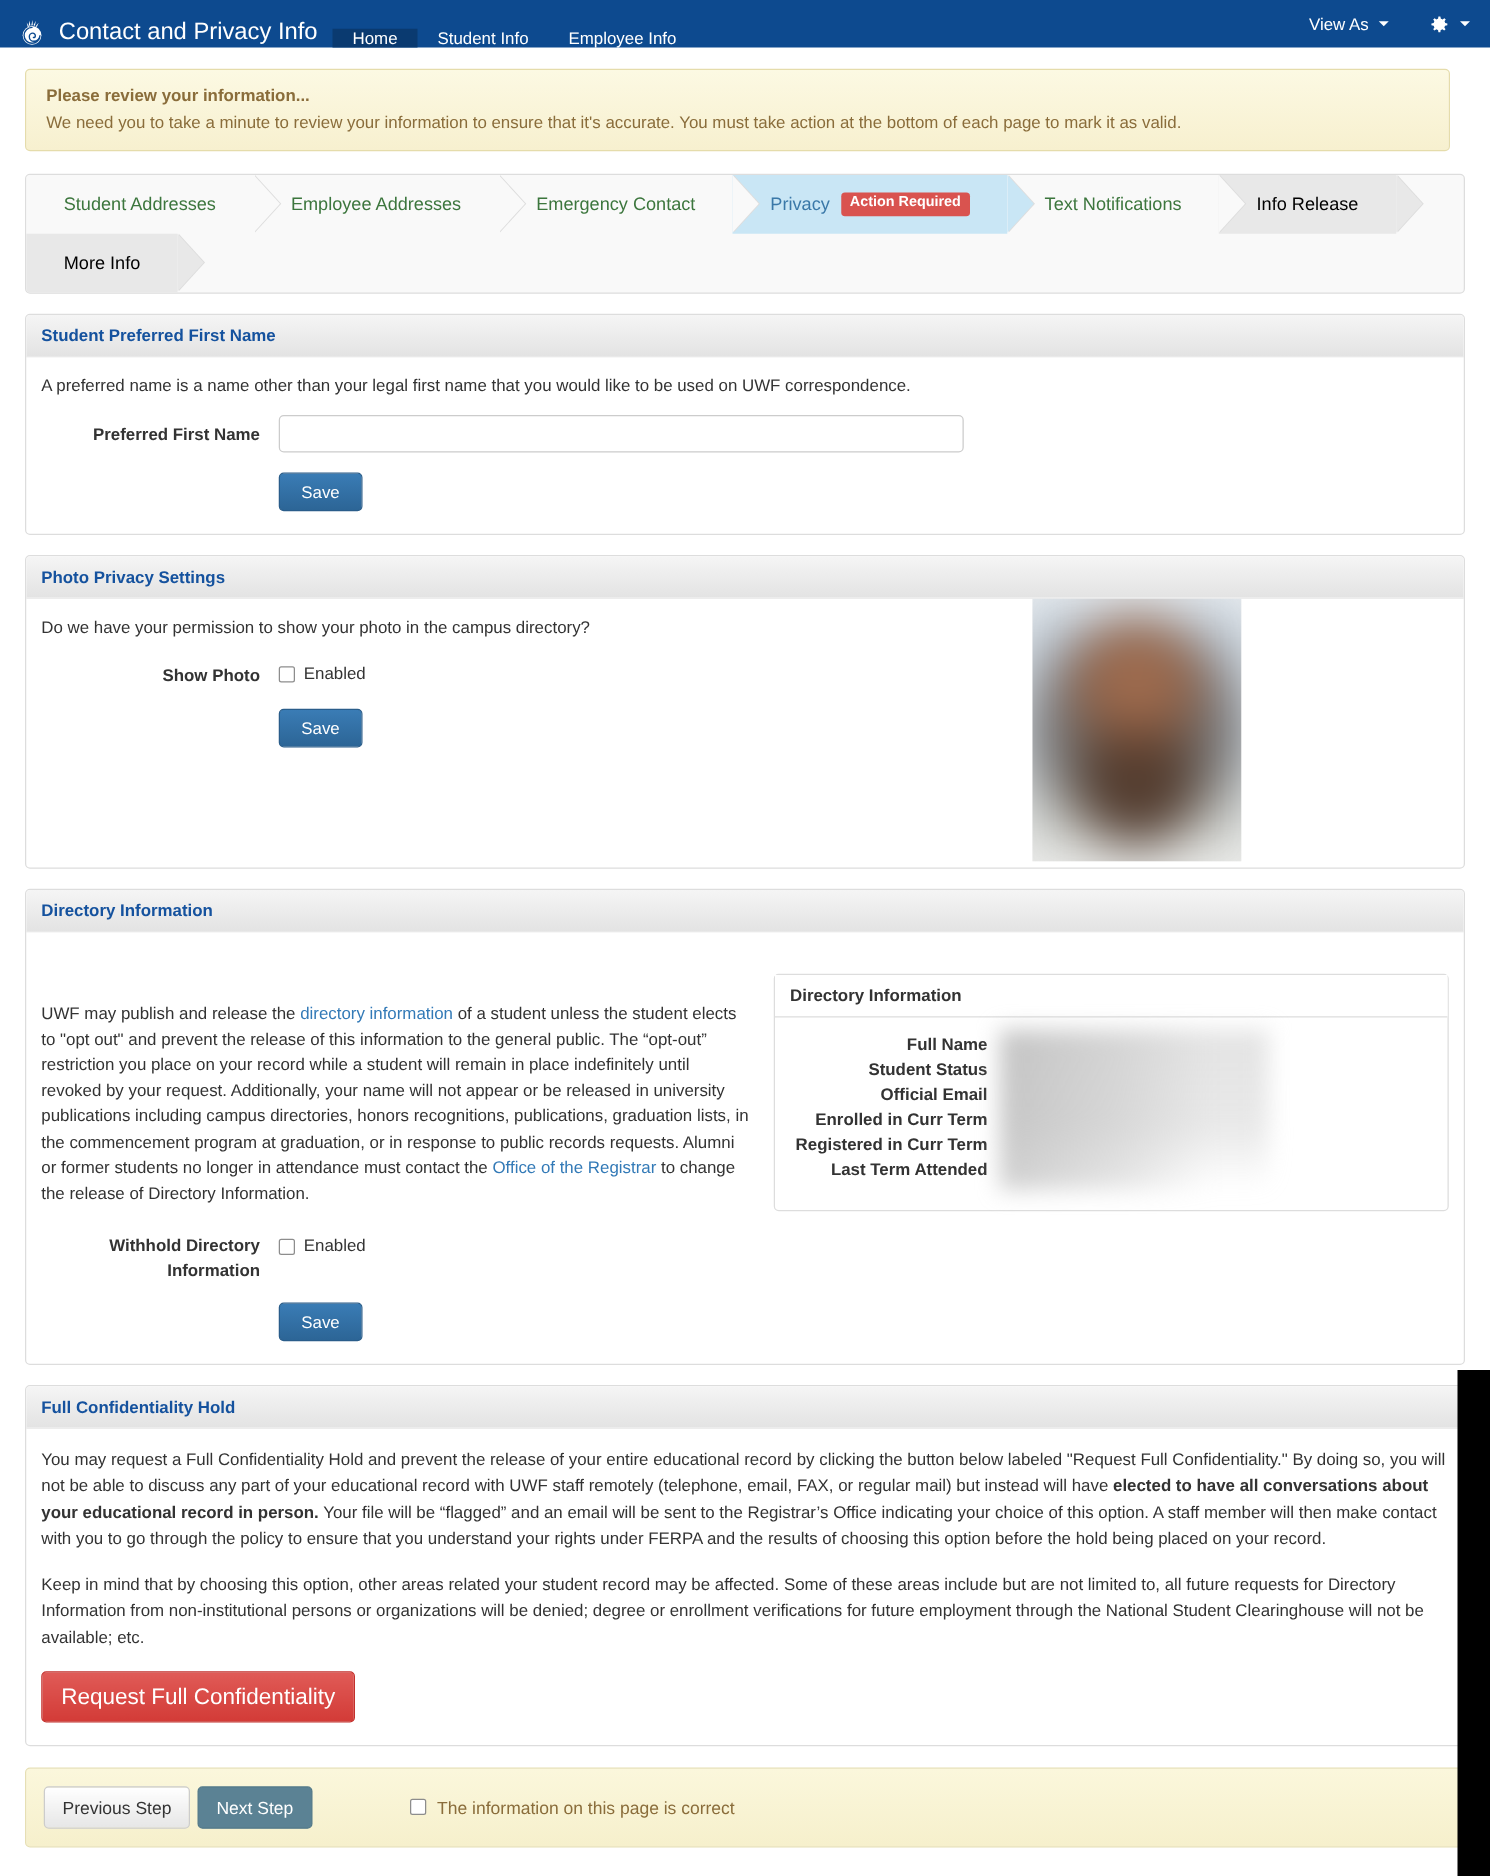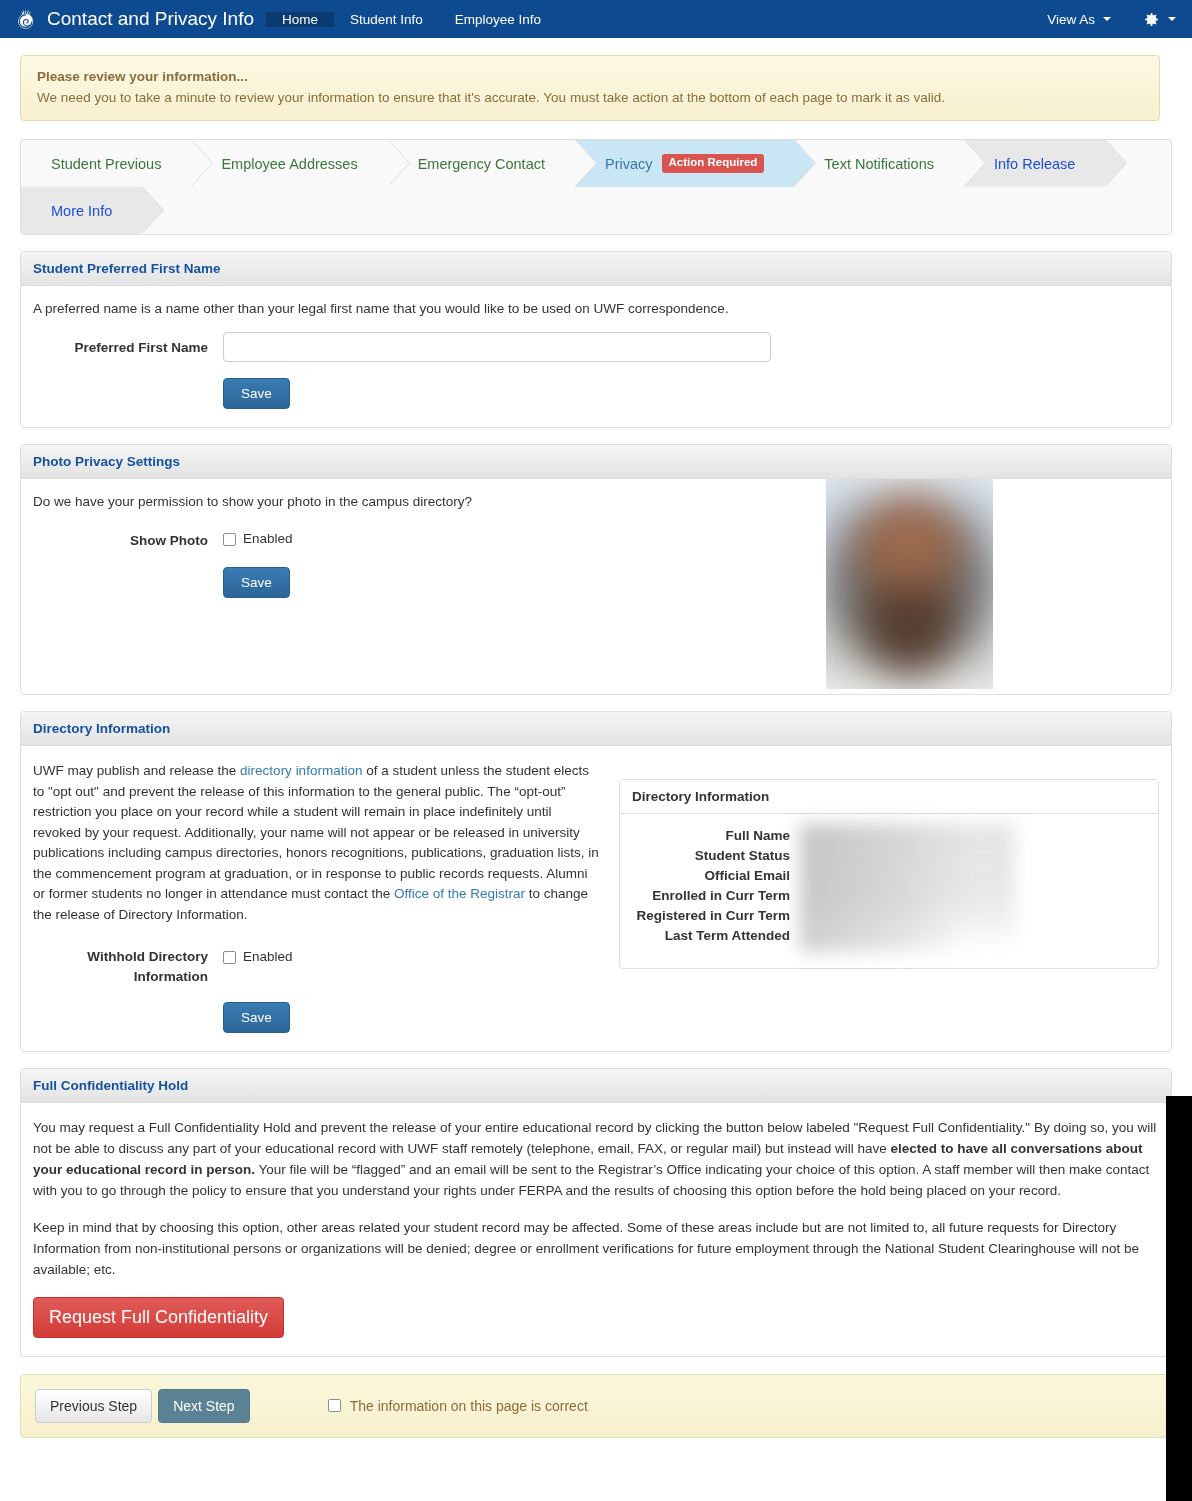--- a/index.html
+++ b/index.html
@@ -14,21 +14,21 @@
     overflow: hidden;
     font-size: 13px;
     color: #333;
   }
 
   
   .navbar {
     height: 38px;
     background: #0d4a8f;
     display: flex;
-    align-items: center;
+    align-items: flex-end;
     position: relative;
   }
   .brand {
     display: flex; align-items: center;
     padding: 0 12px 0 14px;
     color: #fff;
     font-size: 19px;
     gap: 9px;
     white-space: nowrap;
   }
@@ -97,21 +97,21 @@
     border-left: 21px solid #f9f9f9;
     z-index: 2;
   }
   .step .arrow-out {
     right: -22px;
     border-left-color: #dddddd;
     z-index: 1;
   }
   .step.active { background: #c9e6f5; color: #3a78a8; }
   .step.active .arrow-in { border-left-color: #c9e6f5; }
-  .step.done-gray { background: #e8e8e8; color: #1d4ed8; }
+  .step.done-gray { background: #e8e8e8; color: #000000; }
   .step.done-gray .arrow-in { border-left-color: #e8e8e8; }
   .badge-action {
     background: #d9534f;
     color: #fff;
     font-size: 11.5px;
     font-weight: bold;
     padding: 3px 7px 4px 7px;
     border-radius: 3px;
     margin-left: 9px;
     line-height: 1;
@@ -208,21 +208,21 @@
     transform: scale(1.15);
     background:
       radial-gradient(ellipse 40% 30% at 50% 34%, #b07a5a 0%, #8a5b41 55%, rgba(110,72,52,0) 80%),
       radial-gradient(ellipse 34% 28% at 50% 68%, #5a4030 0%, rgba(70,48,36,0.85) 60%, rgba(70,48,36,0) 85%),
       radial-gradient(ellipse 58% 48% at 50% 50%, #5d4a3c 0%, rgba(93,74,60,0.5) 65%, rgba(93,74,60,0) 85%),
       linear-gradient(180deg, #e8eef3 0%, #b9c6d2 22%, #94a6b6 52%, #c9ccc8 80%, #f3f3f1 100%);
   }
 
   
   .dir-wrap { display: flex; gap: 20px; }
-  .dir-left { width: 566px; }
+  .dir-left { width: 566px; margin-top: 40px; }
   .dir-para {
     font-size: 13.5px;
     line-height: 1.52;
     color: #333;
     margin: 0 0 18px 0;
   }
   a.link { color: #337ab7; text-decoration: none; }
   .dir-right { flex: 1; padding-top: 18px; }
   .dir-card {
     border: 1px solid #dddddd;
@@ -345,21 +345,21 @@
 </div>
 
 <div class="alert">
   <div class="alert-title">Please review your information...</div>
   <div class="alert-text">We need you to take a minute to review your information to ensure that it's accurate. You must take action at the bottom of each page to mark it as valid.</div>
 </div>
 
 <div class="wizard">
   <div class="wizard-row">
     <div class="step">
-      <span>Student Previous</span>
+      <span>Student Addresses</span>
       <span class="arrow-out"></span>
       <span class="arrow-in"></span>
     </div>
     <div class="step">
       <span>Employee Addresses</span>
       <span class="arrow-out"></span>
       <span class="arrow-in"></span>
     </div>
     <div class="step">
       <span>Emergency Contact</span>

